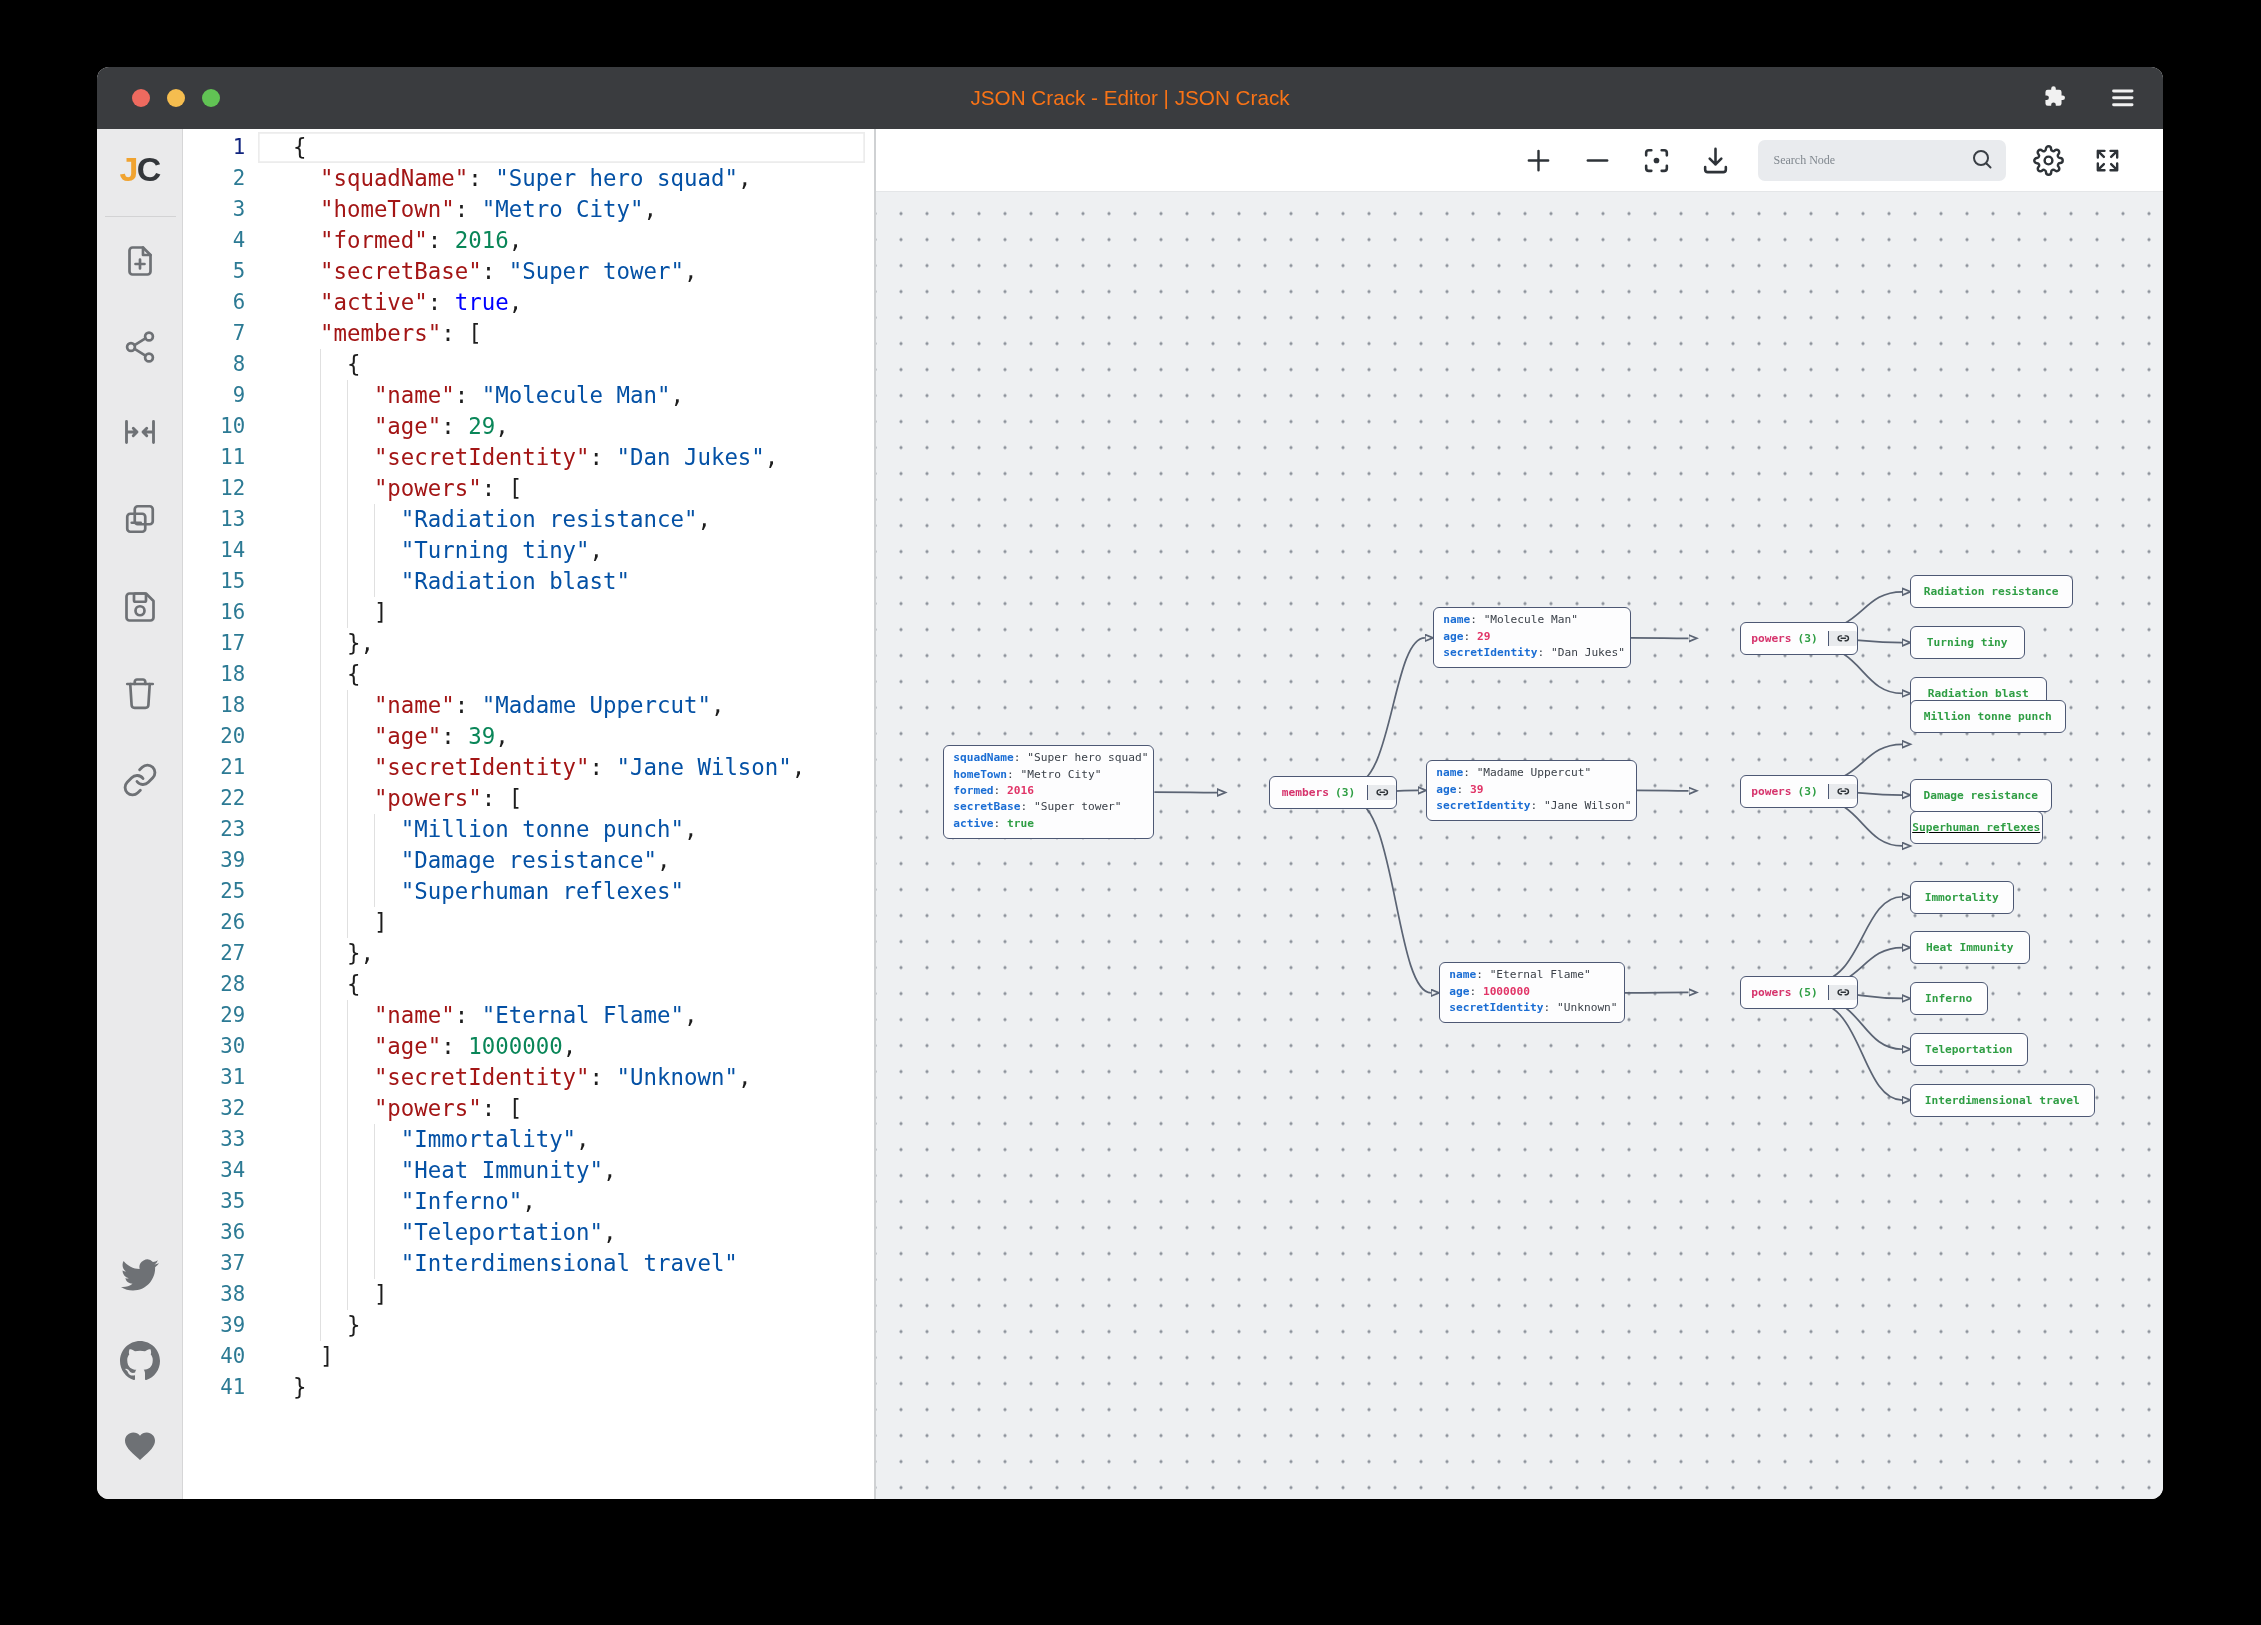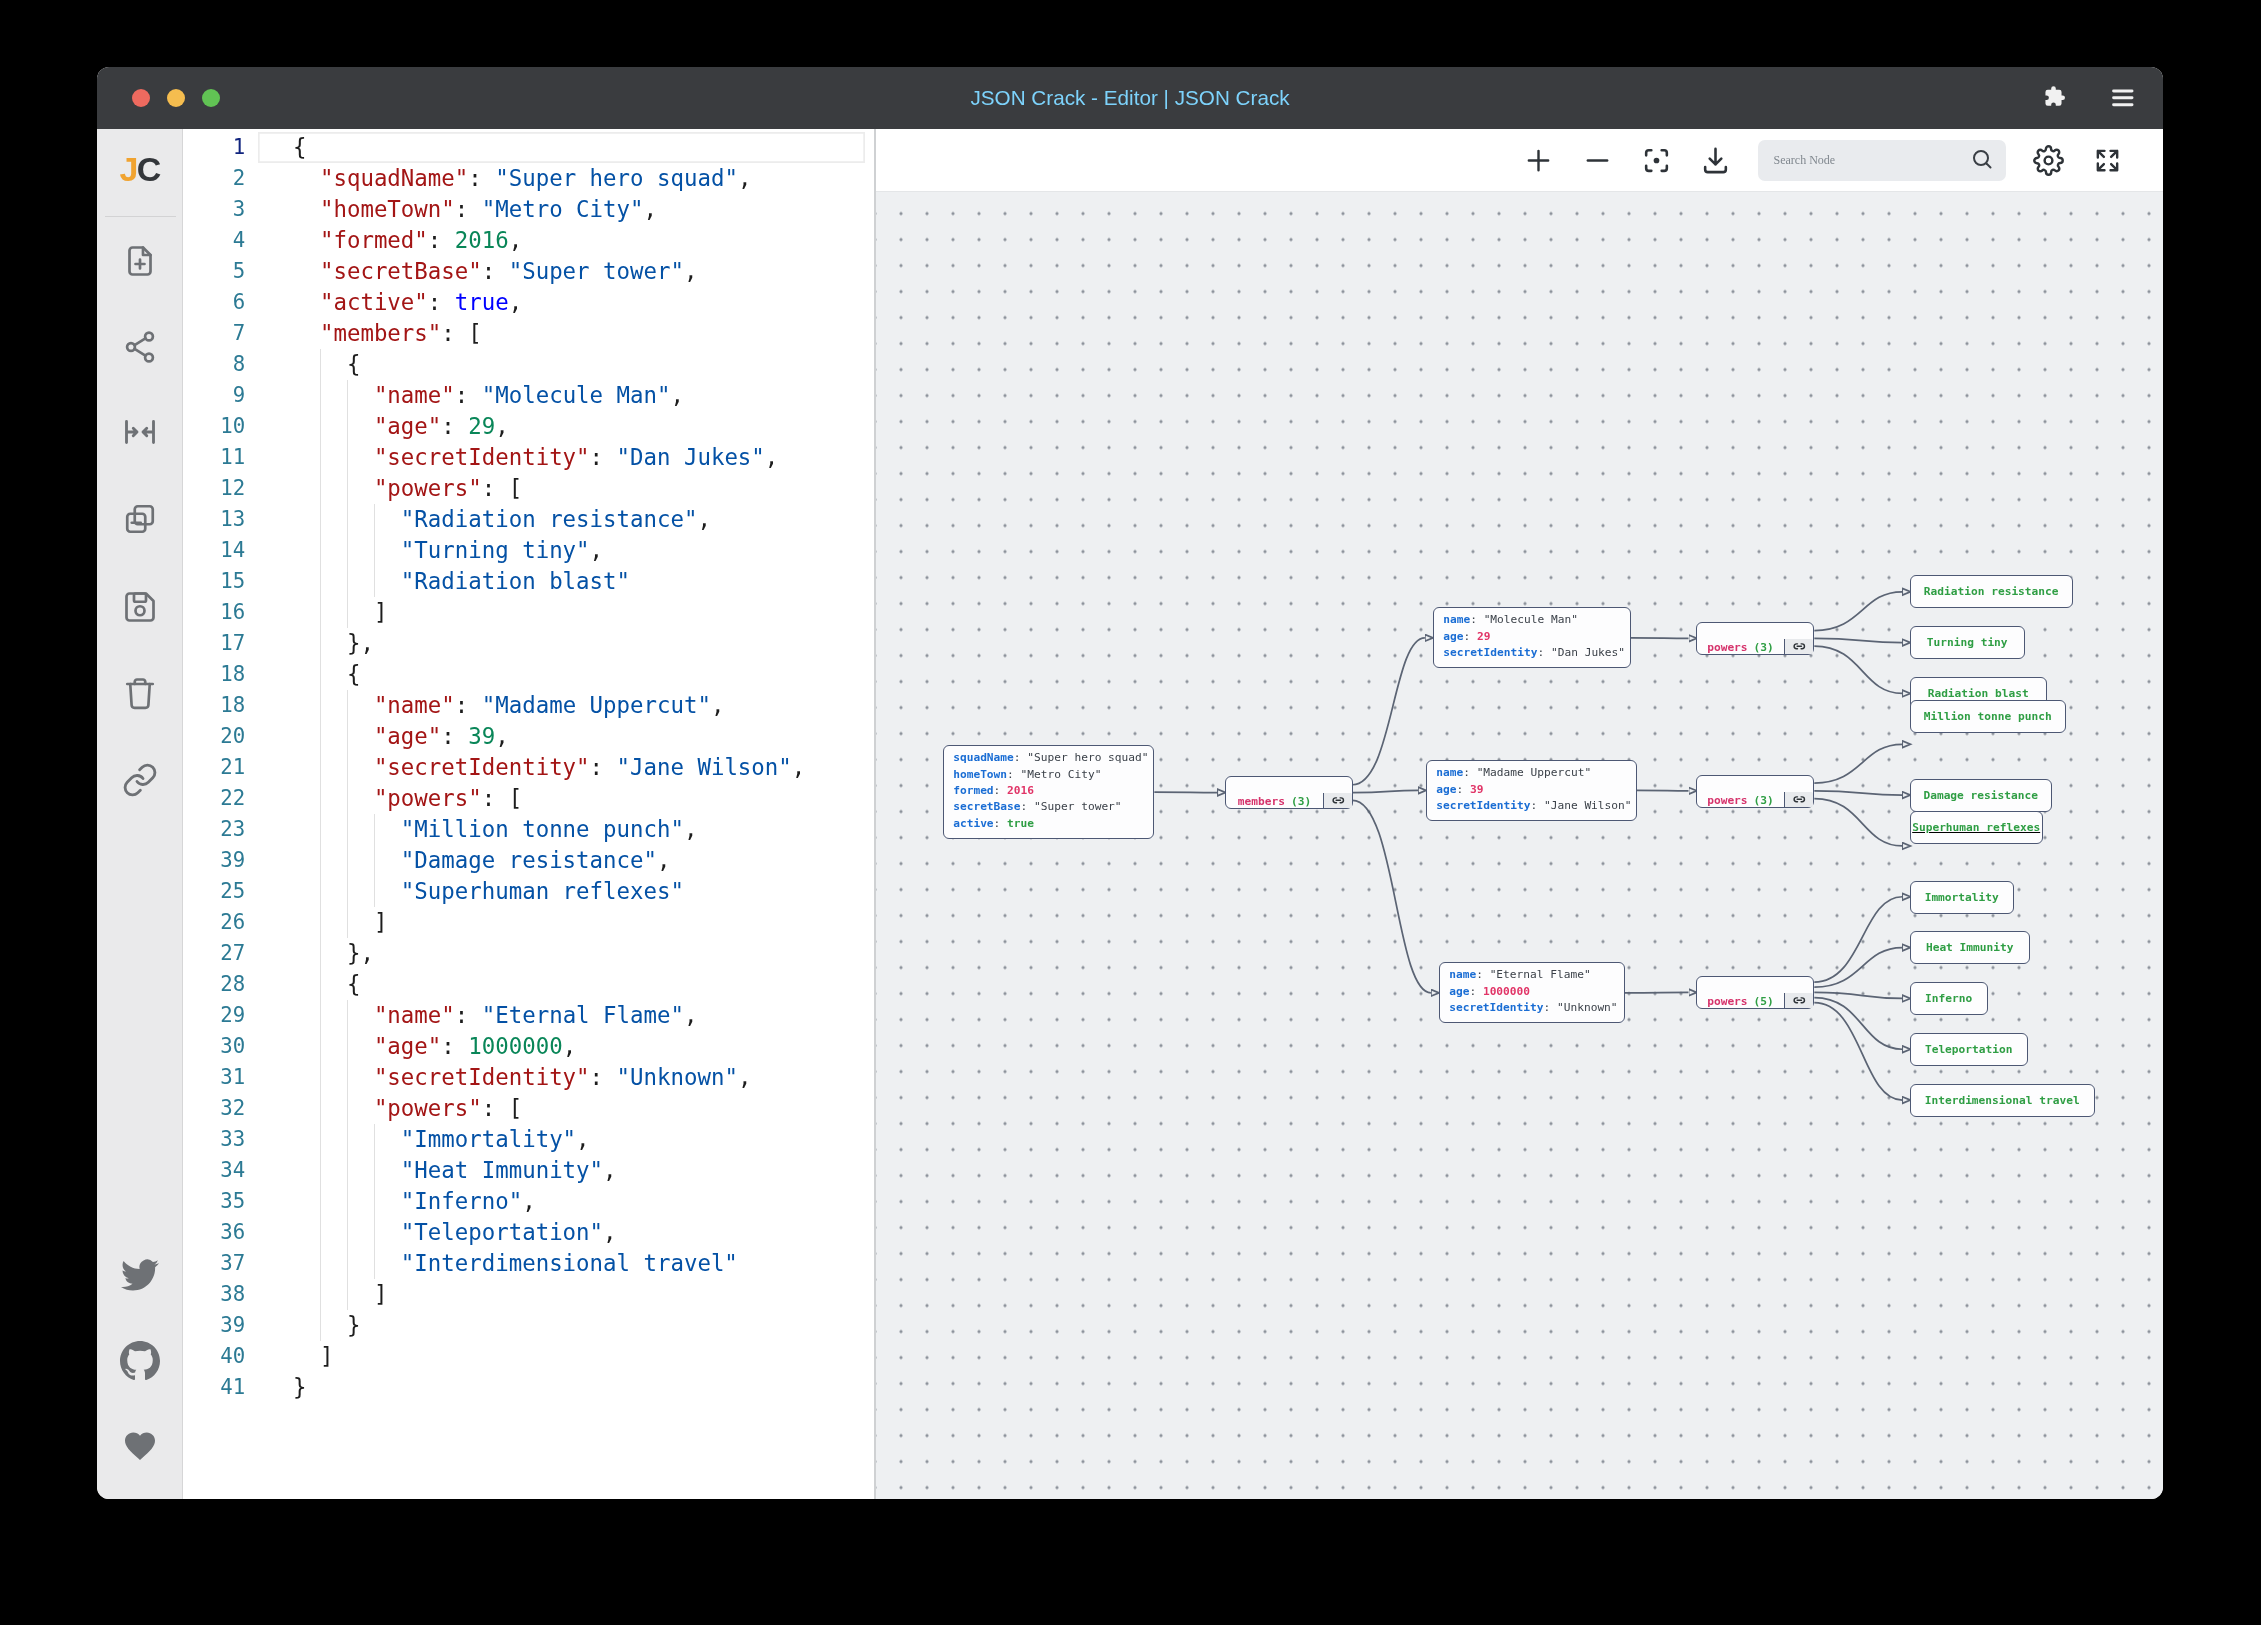--- a/index.html
+++ b/index.html
@@ -10,21 +10,21 @@
   .window { position:absolute; left:97px; top:67px; width:2066px; height:1432px;
             border-radius:12px; overflow:hidden; background:#fff;
             display:flex; flex-direction:column; }
 
   
   .titlebar { height:62px; background:#3a3c3f; flex:none; position:relative;
               display:flex; align-items:center; justify-content:center; }
   .traffic { position:absolute; left:35px; top:0; height:100%;
              display:flex; align-items:center; gap:17px; }
   .tl-dot { width:18px; height:18px; border-radius:50%; }
-  .win-title { color:#7dd3fc; font-size:20.7px; }
+  .win-title { color:#f97316; font-size:20.7px; }
   .tb-right { position:absolute; right:26px; top:0; height:100%;
               display:flex; align-items:center; gap:40px; color:#f1f1f1; }
   .tb-right svg { display:block; }
 
   
   .content { flex:1; display:flex; min-height:0; }
 
   
   .sidebar { width:86px; flex:none; background:#eaeaeb; border-right:0.9px solid #d6d6d7;
              position:relative; }
@@ -83,21 +83,21 @@
 
   .gnode { position:absolute; background:#fdfdfe; border:1.7px solid var(--g-border,#4d5874);
            border-radius:6px; font-family:"DejaVu Sans Mono", monospace; cursor:pointer; }
   .obj { padding:4.3px 9.5px; }
   .grow { height:16.4px; line-height:16.4px; font-size:11.2px; white-space:pre; }
   .gk { font-weight:700; color:var(--g-key,#1a6dd4); }
   .gp { color:#3d434b; }
   .g-string { color:var(--g-string,#3b4149); }
   .g-number { color:var(--g-number,#e13467); font-weight:700; }
   .g-boolean { color:var(--g-boolean,#2f9e44); font-weight:700; }
-  .parent { display:flex; align-items:flex-end; }
+  .parent { display:flex; align-items:center;margin-left:44px; }
   .plabel { flex:1; display:flex; align-items:center; justify-content:center;
             gap:6px; font-size:11.2px; }
   .gl { color:var(--g-parent,#d6336c); font-weight:700; }
   .gc { color:var(--g-count,#2f9e44); font-weight:700; }
   .plink { width:28.4px; flex:none; border-left:1.7px solid var(--g-border,#4d5874);
            background:#e8eaed; display:flex; align-items:center; justify-content:center;
            border-radius:0 1.7px 1.7px 0; color:#2e3338; }
   .leaf { display:flex; align-items:center; justify-content:center; }
   .gleaf { font-size:11.2px; font-weight:700; color:var(--g-leaf,#2f9e44); white-space:pre; }
 </style>

